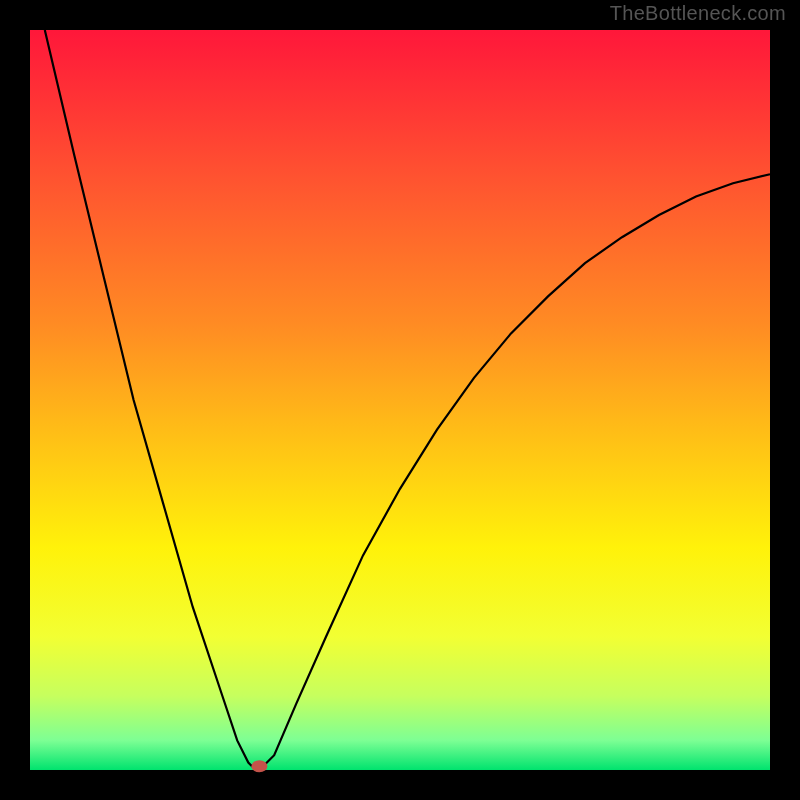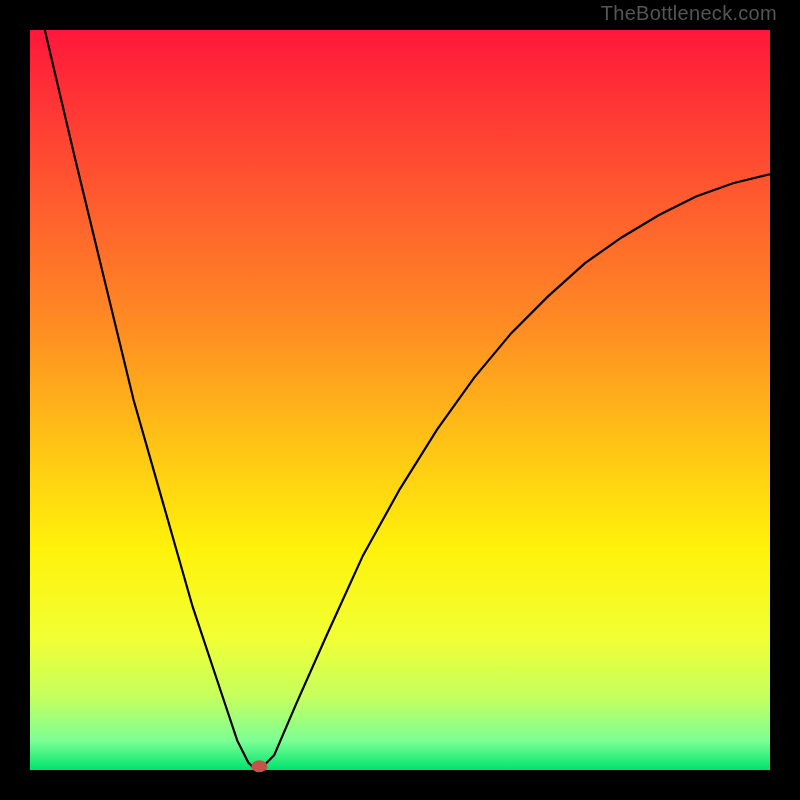--- a/index.html
+++ b/index.html
@@ -13,21 +13,21 @@
   }
   .frame {
     position: relative;
     width: 800px;
     height: 800px;
     background: #000;
   }
   .watermark {
     position: absolute;
     top: 2px;
-    right: 23px;
+    right: 14px;
     color: #555;
     font-size: 20px;
     font-weight: 500;
     letter-spacing: 0.3px;
     user-select: none;
   }
   svg.plot {
     position: absolute;
     left: 0;
     top: 0;

